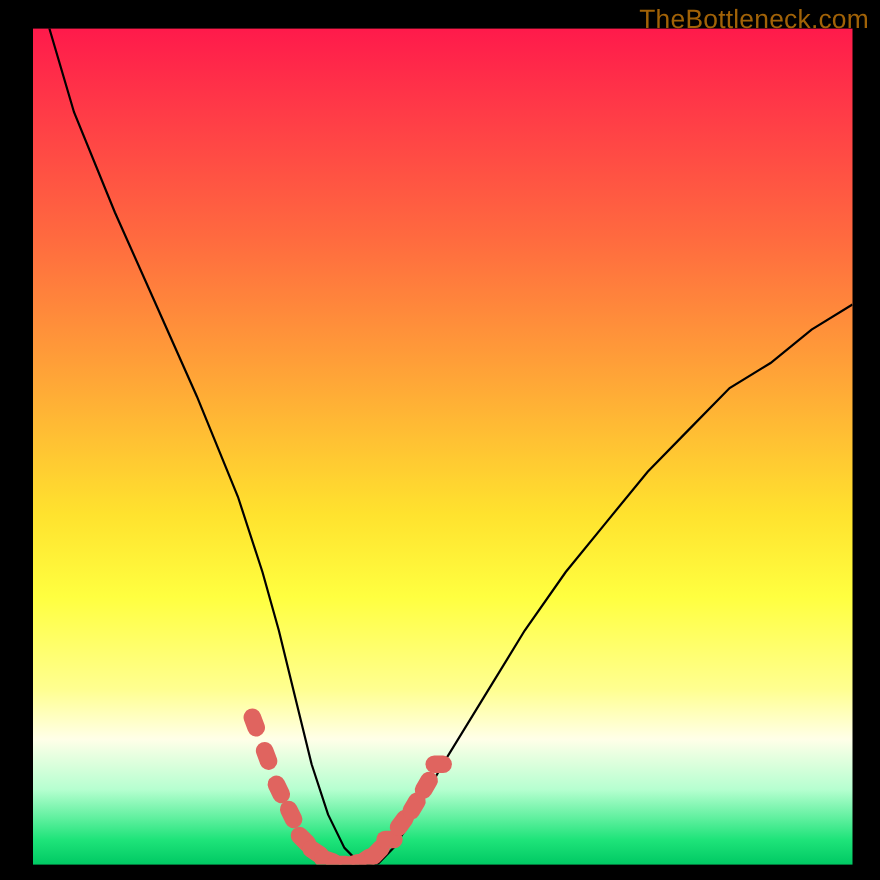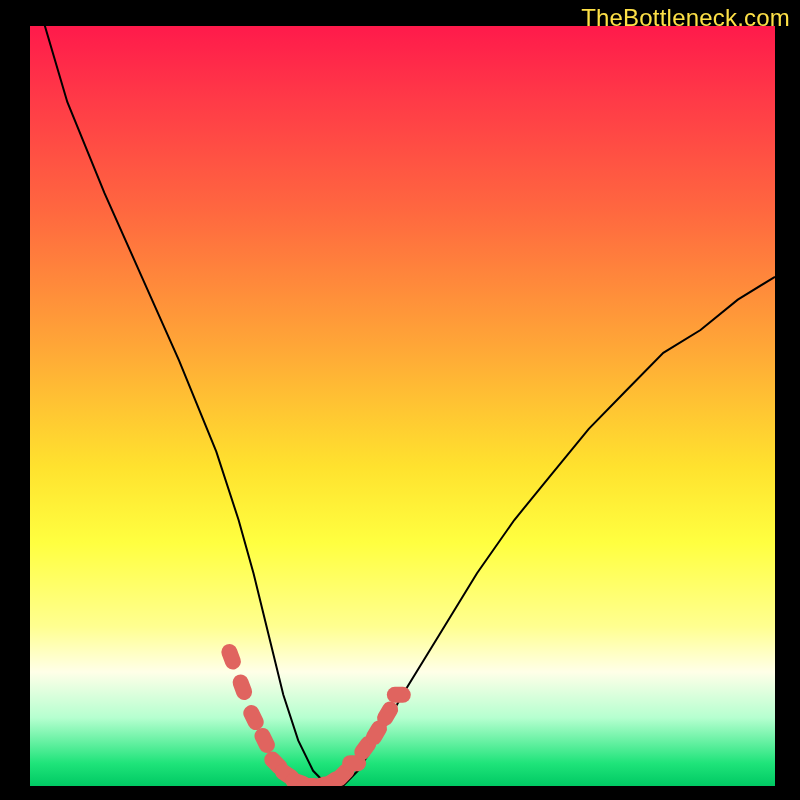--- a/index.html
+++ b/index.html
@@ -36,21 +36,21 @@
       #ffffe8 85%,
       #b6ffd0 91%,
       #1fe47a 97%,
       #00c963 100%
     );
   }
   .watermark {
     position: absolute;
     top: 4px;
     right: 10px;
-    color: #fde047;
+    color: #a16207;
     font-size: 24px;
     font-weight: 500;
     letter-spacing: 0.2px;
     user-select: none;
   }
   svg.curve {
     position: absolute;
     left: 0;
     top: 0;
     width: 745px;

